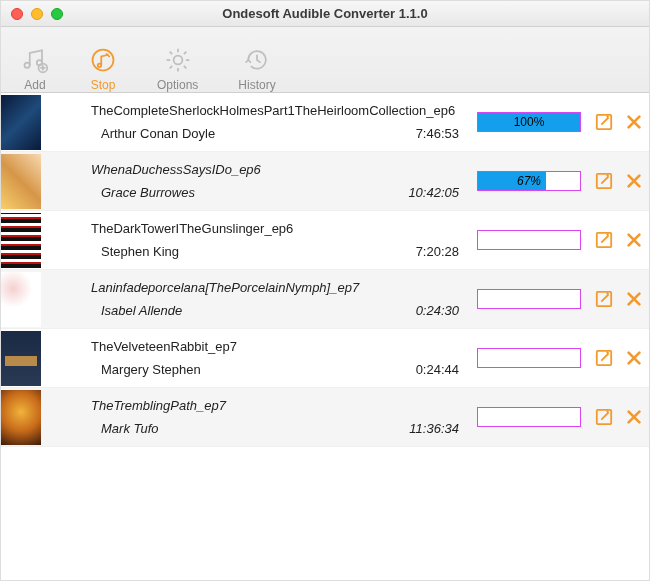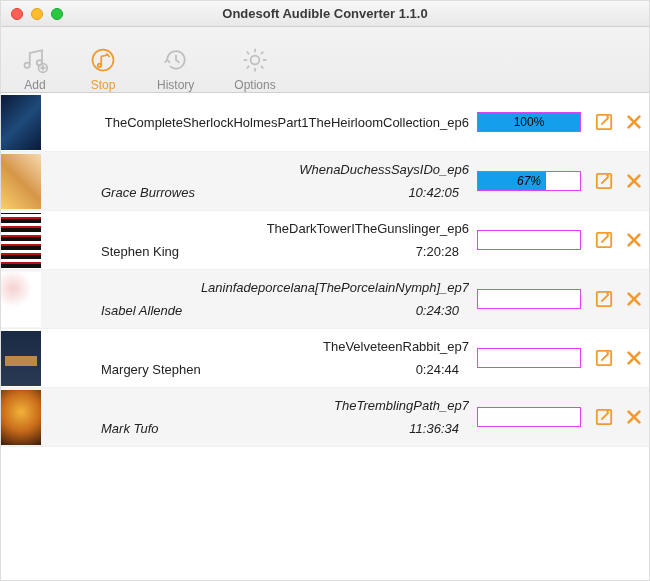--- a/index.html
+++ b/index.html
@@ -75,21 +75,20 @@
     margin: 2px 0 2px 0px;
     flex-shrink: 0;
   }
   .info {
     flex: 1;
     padding: 6px 0 6px 50px;
     display: flex;
     flex-direction: column;
     justify-content: space-around;
     min-width: 0;
-    text-align: right;
   }
   .ftitle {
     font-size: 13px;
     color: #222;
     white-space: nowrap;
     overflow: hidden;
   }
   .bottomline {
     display: flex;
     justify-content: space-between;
@@ -176,40 +175,44 @@
     <svg viewBox="0 0 32 32">
       <circle class="ic" cx="16" cy="16" r="12"></circle>
       <path class="ic" d="M20 9 a10 10 0 0 1 3 3" stroke-linecap="round"></path>
       <path class="ic" d="M14 22 V12 L22 10"></path>
       <circle class="ic" cx="12" cy="22" r="2"></circle>
     </svg>
     <span>Stop</span>
   </div>
   <div class="tbtn">
     <svg viewBox="0 0 32 32">
+      <circle class="ic" cx="16" cy="16" r="5"></circle>
+      <path class="ic" d="M16 3v4M16 25v4M3 16h4M25 16h4M6.5 6.5l2.8 2.8M22.7 22.7l2.8 2.8M6.5 25.5l2.8-2.8M22.7 9.3l2.8-2.8"></path>
+    </svg>
+    <span>Options</span>
+  </div>
+  <div class="tbtn">
+    <svg viewBox="0 0 32 32">
       <path class="ic" d="M6 16 a10 10 0 1 1 3 7"></path>
       <path class="ic" d="M3 19l3-3 3 3" fill="none"></path>
       <path class="ic" d="M16 10v6l4 3"></path>
     </svg>
     <span>History</span>
   </div>
-  <div class="tbtn">
-    <svg viewBox="0 0 32 32">
-      <circle class="ic" cx="16" cy="16" r="5"></circle>
-      <path class="ic" d="M16 3v4M16 25v4M3 16h4M25 16h4M6.5 6.5l2.8 2.8M22.7 22.7l2.8 2.8M6.5 25.5l2.8-2.8M22.7 9.3l2.8-2.8"></path>
-    </svg>
-    <span>Options</span>
-  </div>
 </div>
 
 <div class="list" id="list">
     <div class="row">
       <div class="cover cv0"></div>
       <div class="info">
         <div class="ftitle">TheCompleteSherlockHolmesPart1TheHeirloomCollection_ep6</div>
+        <div class="bottomline">
+          <div class="author">Arthur Conan Doyle</div>
+          <div class="duration">7:46:53</div>
+        </div>
       </div>
       <div class="progcell">
         <div class="progbar">
           <div class="progfill" style="width: 100%;"></div>
           <div class="proglabel">100%</div>
         </div>
       </div>
       <div class="actcell">
         <svg viewBox="0 0 20 20">
           <rect class="editic" x="2" y="2" width="16" height="16" rx="1"></rect>

